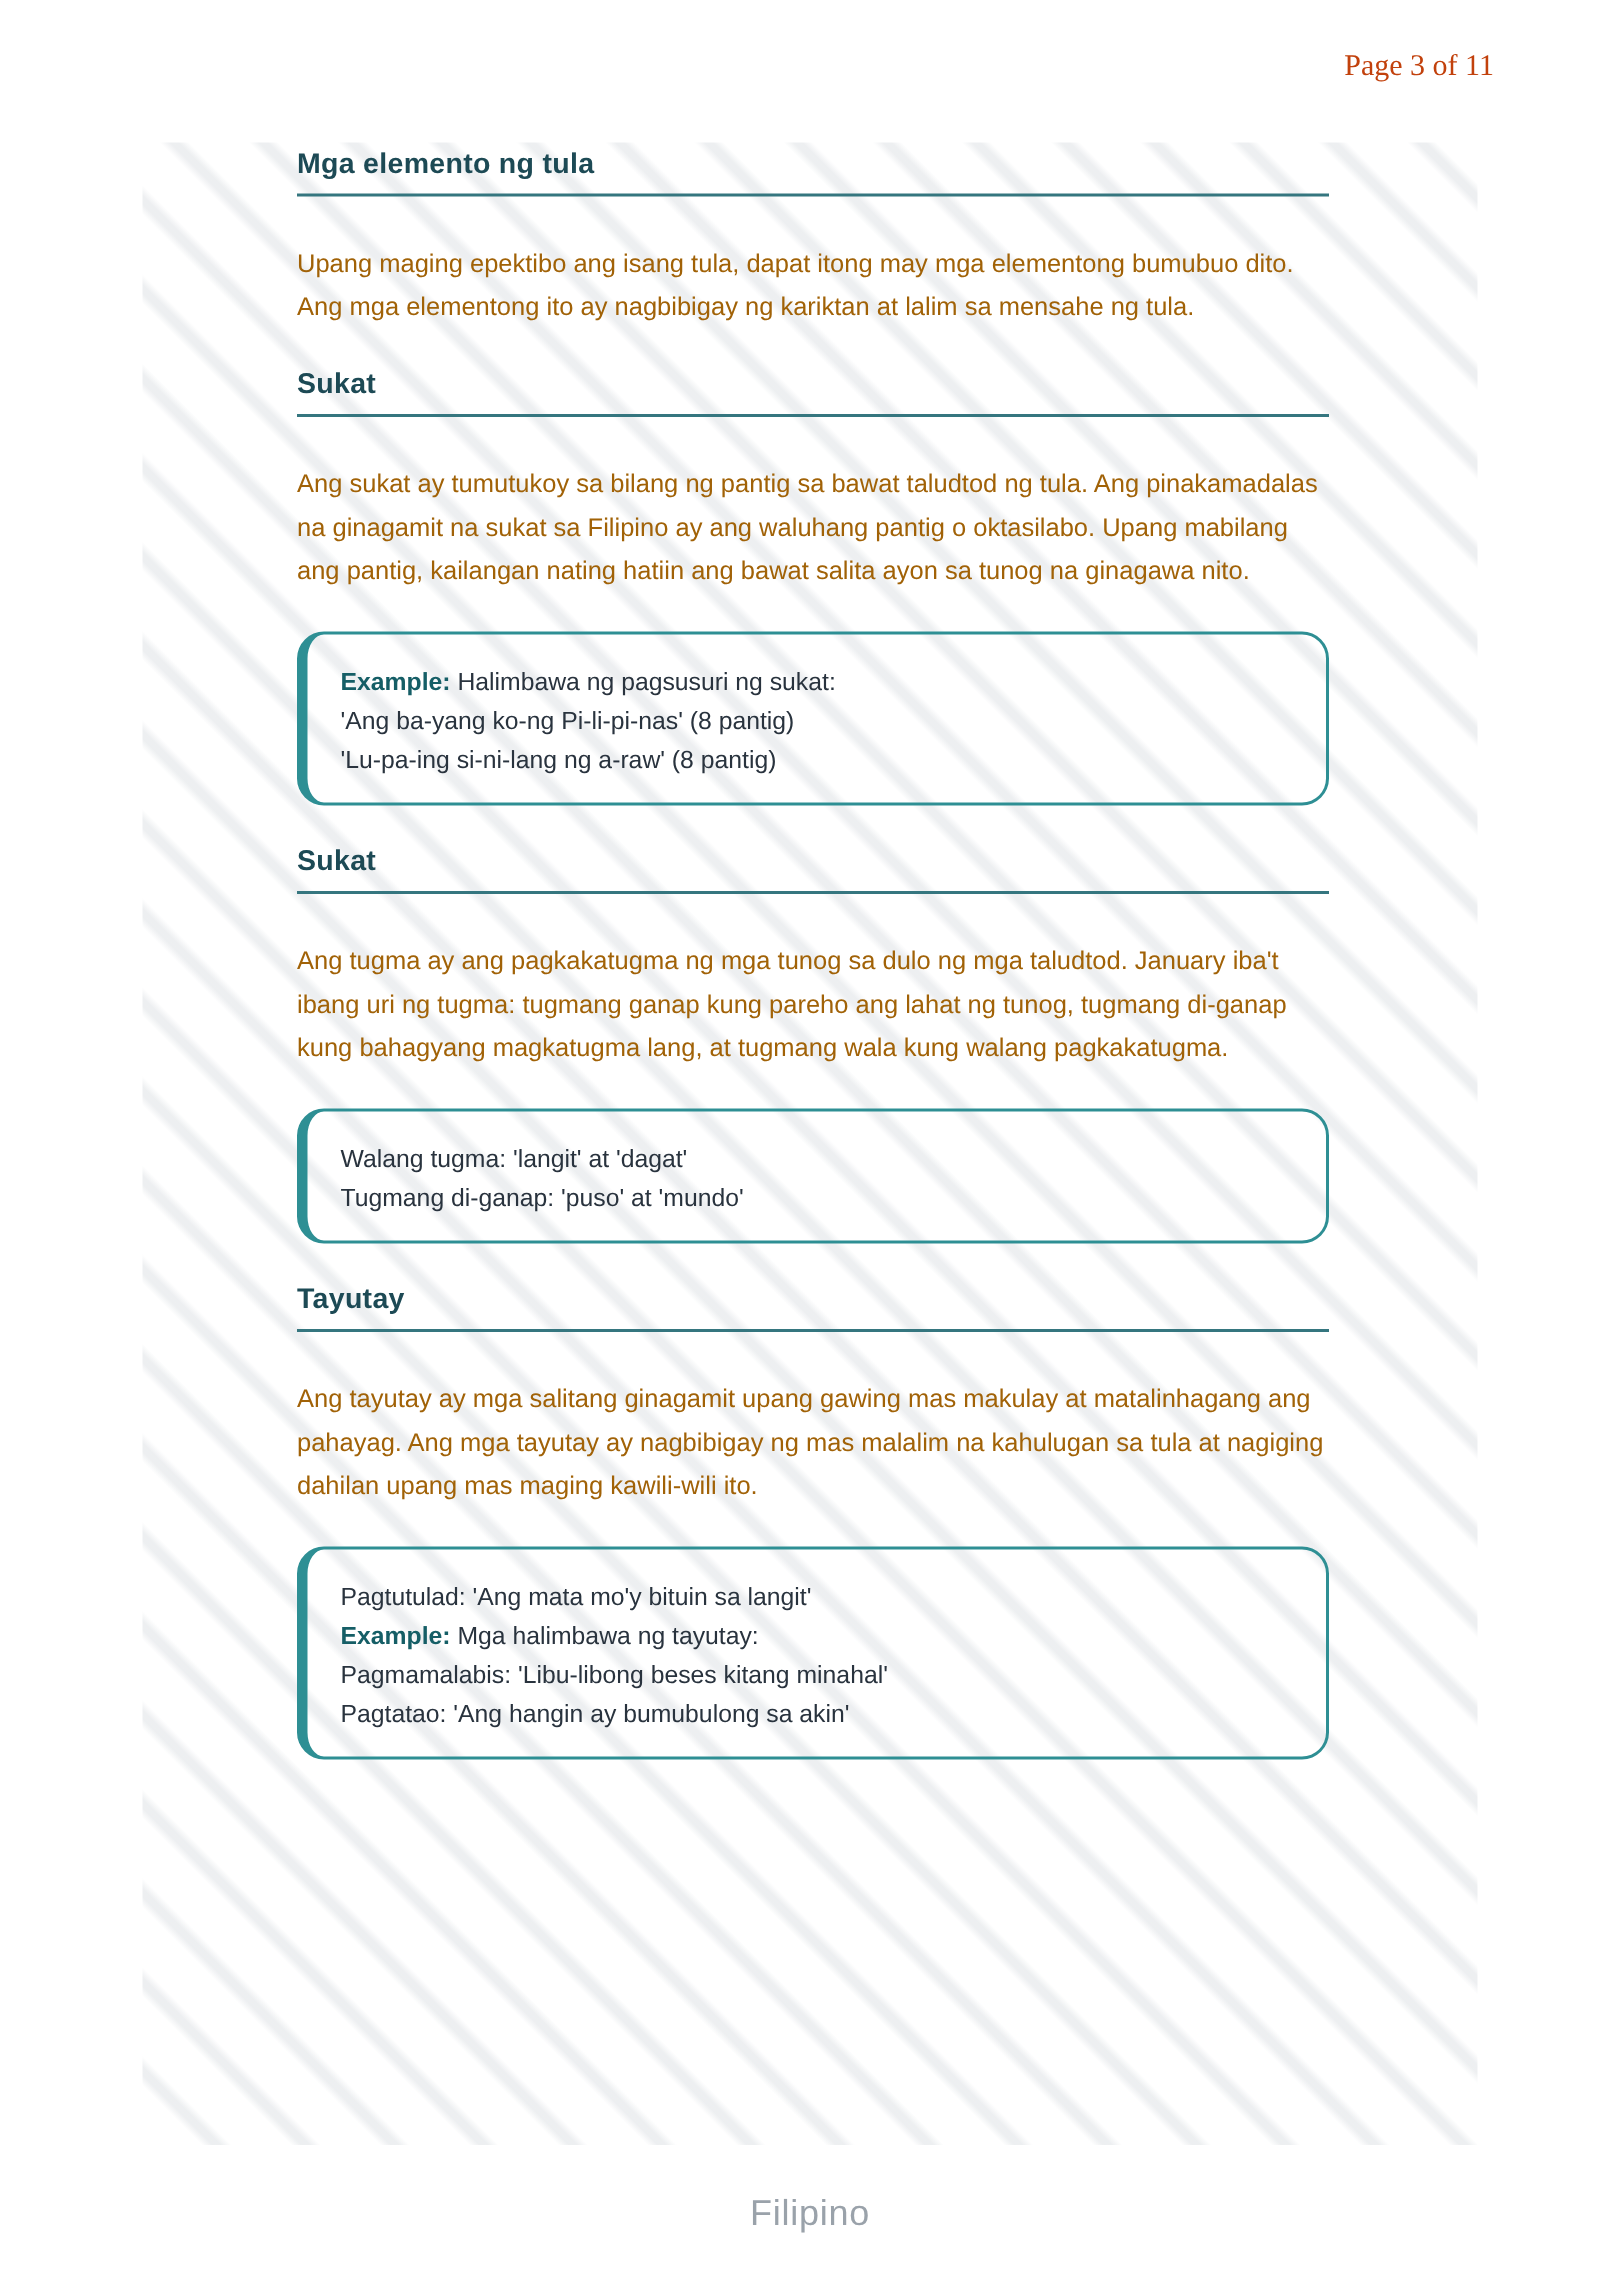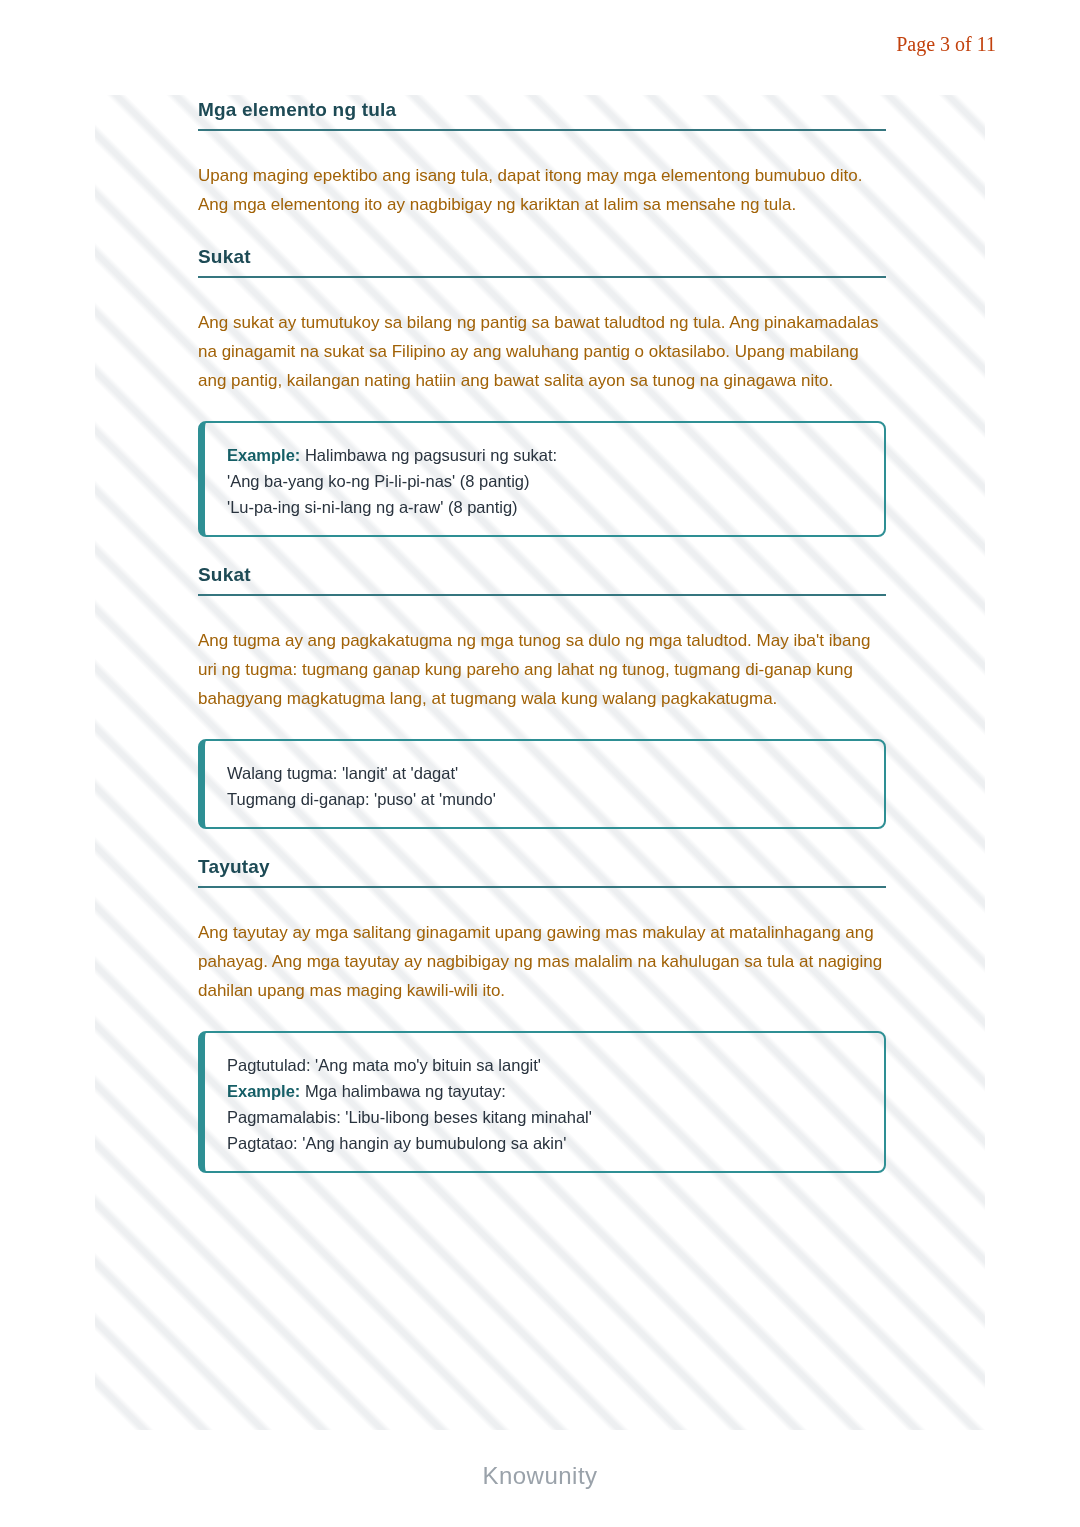--- a/index.html
+++ b/index.html
@@ -66,21 +66,21 @@
     font-size: 17px;
     line-height: 29px;
     color: #a16207;
   }
   .section { margin-top: 27px; }
   .section.first { margin-top: 0; }
   .example-box {
     margin-top: 26px;
     border: 2px solid #2e8f94;
     border-left: 7px solid #2e8f94;
-    border-radius: 8px;
+    border-radius: 18px;
     padding: 19px 24px 15px 22px;
     font-size: 16.5px;
     line-height: 26px;
     color: #29333e;
     background: transparent;
   }
   .example-label {
     font-weight: bold;
     color: #155e66;
   }
@@ -122,21 +122,21 @@
           <span>Halimbawa ng pagsusuri ng sukat:</span>
         </div>
         <div>'Ang ba-yang ko-ng Pi-li-pi-nas' (8 pantig)</div>
         <div>'Lu-pa-ing si-ni-lang ng a-raw' (8 pantig)</div>
       </div>
     </div>
 
     <div class="section">
       <h2 class="section-title">Sukat</h2>
       <div class="rule"></div>
-      <p class="body-text">Ang tugma ay ang pagkakatugma ng mga tunog sa dulo ng mga taludtod. May iba't ibang uri ng tugma: tugmang ganap kung pareho ang lahat ng tunog, tugmang di-ganap kung bahagyang magkatugma lang, at tugmang wala kung walang pagkakatugma.</p>
+      <p class="body-text">Ang tugma ay ang pagkakatugma ng mga tunog sa dulo ng mga taludtod. January iba't ibang uri ng tugma: tugmang ganap kung pareho ang lahat ng tunog, tugmang di-ganap kung bahagyang magkatugma lang, at tugmang wala kung walang pagkakatugma.</p>
       <div class="example-box">
         <div>Walang tugma: 'langit' at 'dagat'</div>
         <div>Tugmang di-ganap: 'puso' at 'mundo'</div>
       </div>
     </div>
 
     <div class="section">
       <h2 class="section-title">Tayutay</h2>
       <div class="rule"></div>
       <p class="body-text">Ang tayutay ay mga salitang ginagamit upang gawing mas makulay at matalinhagang ang pahayag. Ang mga tayutay ay nagbibigay ng mas malalim na kahulugan sa tula at nagiging dahilan upang mas maging kawili-wili ito.</p>
@@ -146,15 +146,15 @@
           <span class="example-label">Example: </span>
           <span>Mga halimbawa ng tayutay:</span>
         </div>
         <div>Pagmamalabis: 'Libu-libong beses kitang minahal'</div>
         <div>Pagtatao: 'Ang hangin ay bumubulong sa akin'</div>
       </div>
     </div>
 
   </div>
 
-  <div class="footer-brand">Knowunity</div>
+  <div class="footer-brand">Filipino</div>
 
 </div>
 
 </body></html>

